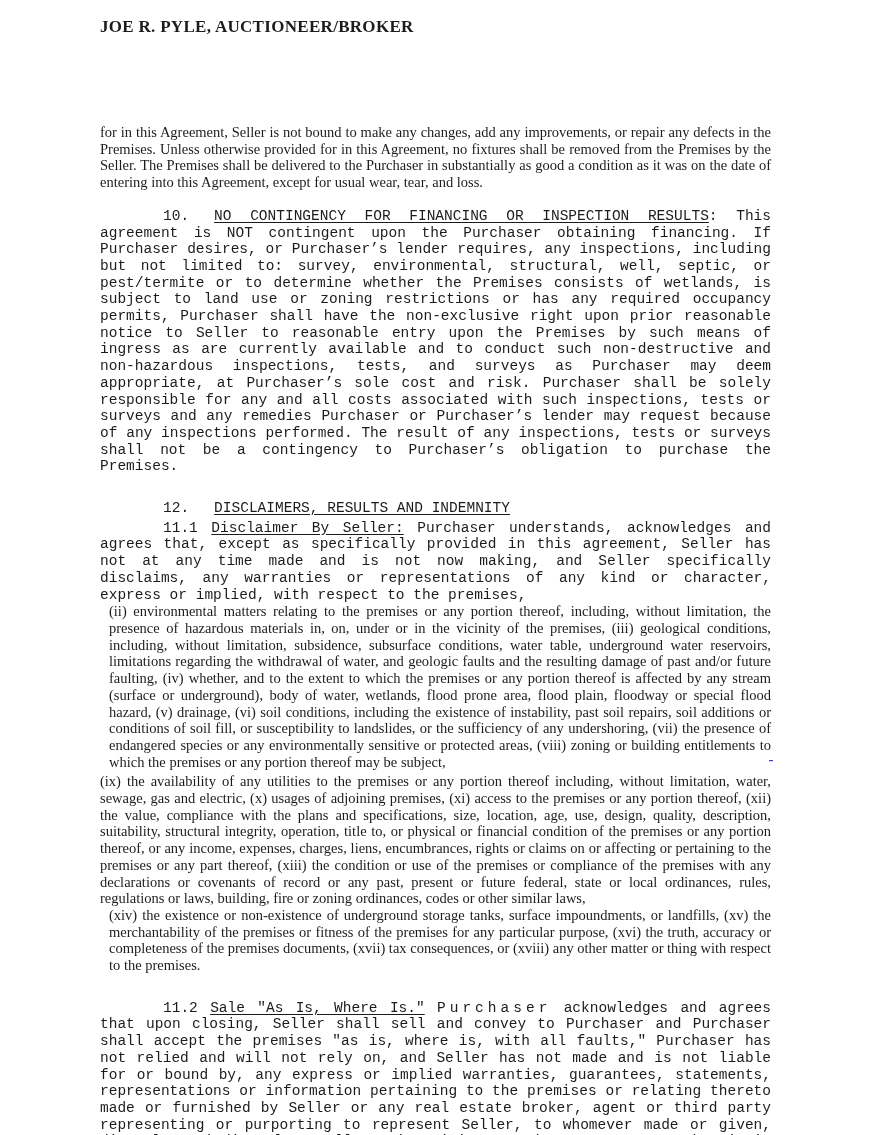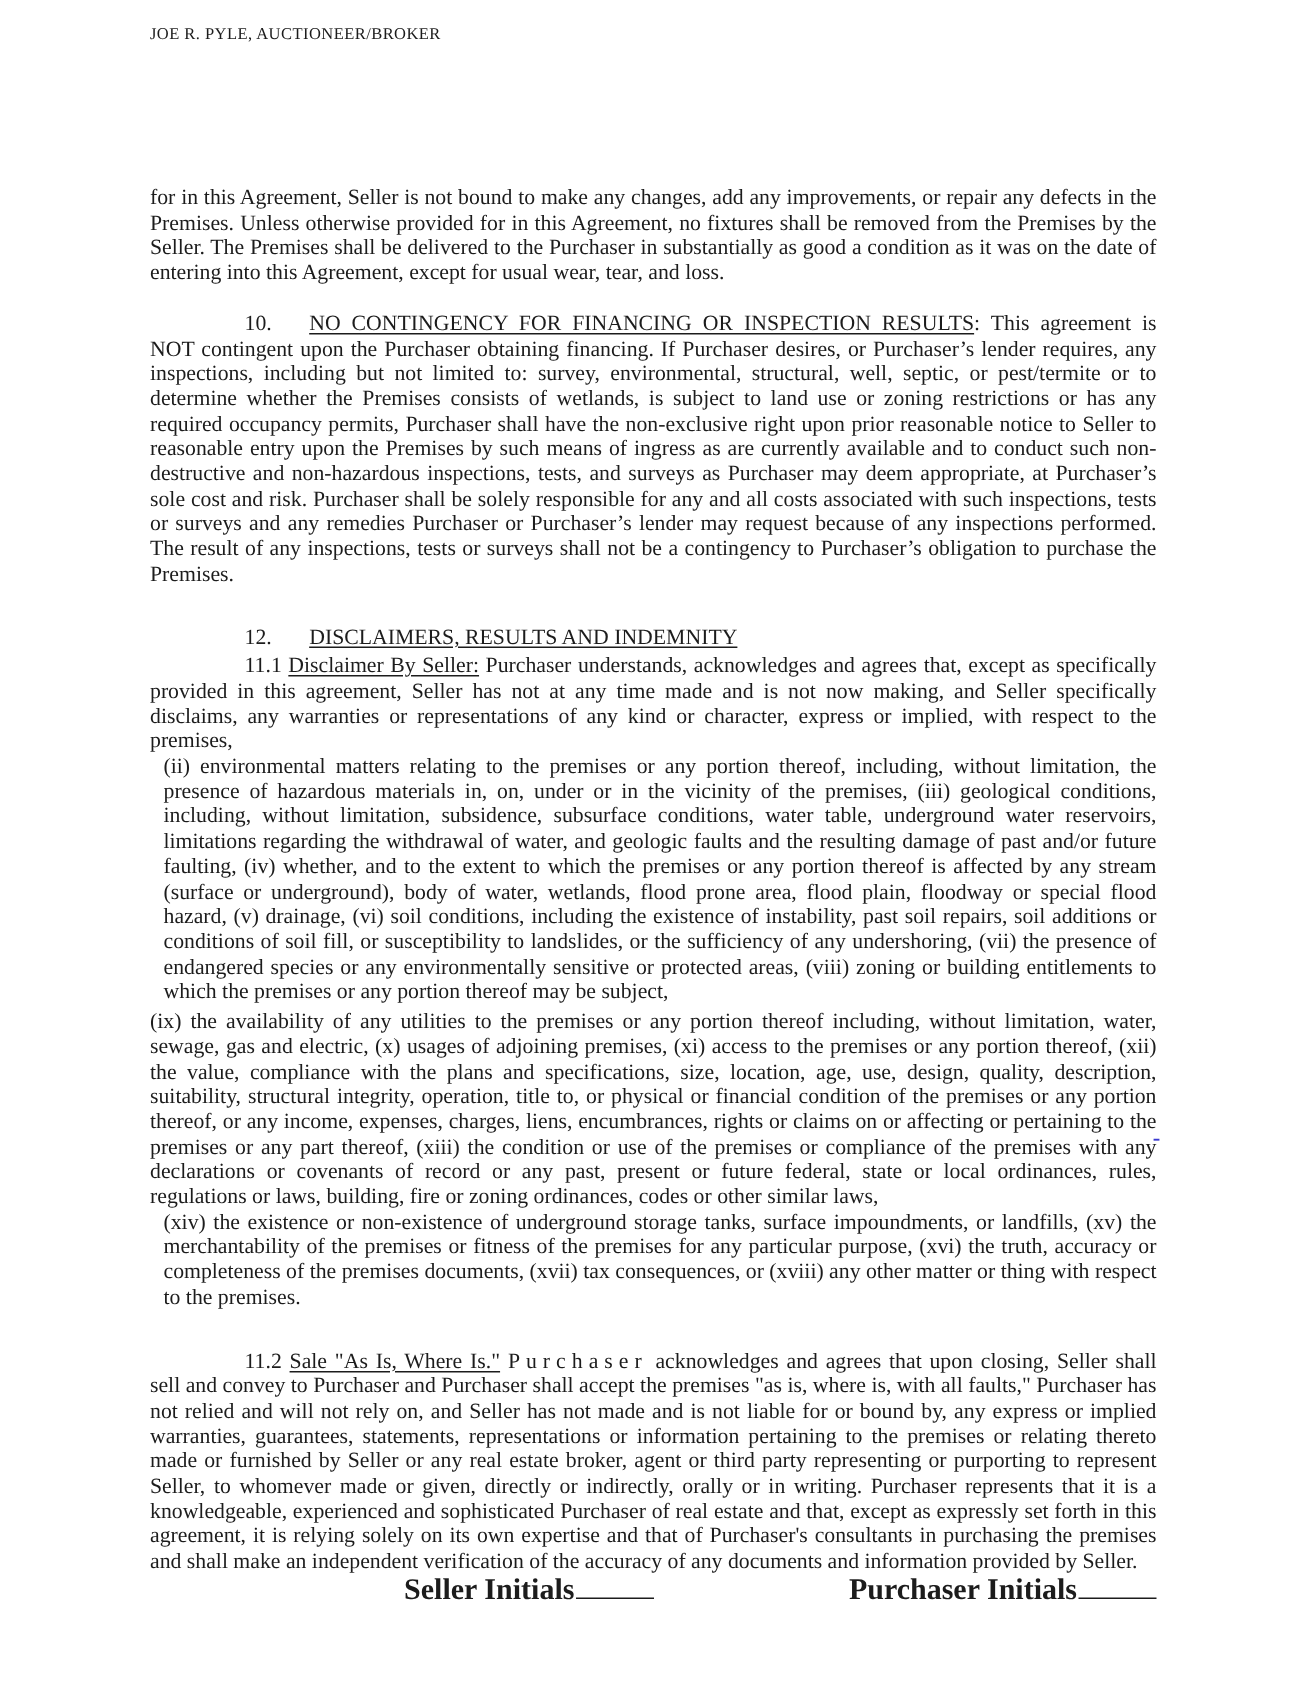--- a/index.html
+++ b/index.html
@@ -13,39 +13,39 @@
     height: 1135px;
     background: #ffffff;
     overflow: hidden;
     font-family: "Liberation Serif", "DejaVu Serif", serif;
     color: #1c1c1c;
   }
   .doc-header {
     position: absolute;
     left: 100px;
     top: 17px;
-    font-size: 11px;
-    font-weight: normal;
+    font-size: 17px;
+    font-weight: bold;
     letter-spacing: 0.3px;
     white-space: nowrap;
   }
   .doc-body {
     position: absolute;
     left: 100px;
     top: 124px;
     width: 671px;
     font-size: 14.5px;
     line-height: 16.7px;
   }
   .para {
     text-align: justify;
     margin: 0;
   }
   .para.short { text-align: left; }
-  .indent1 { text-indent: 63px; }
+  .indent1 { text-indent: 63px; font-family: Liberation Mono, monospace; }
   .gap-sm { margin-top: 17px; }
   .gap-md { margin-top: 25px; }
   .gap-lg { margin-top: 3px; }
   .gap-xl { margin-top: 26px; }
   .block-indent { margin-left: 9px; }
   .u { text-decoration: underline; text-underline-offset: 2px; }
   .sp { letter-spacing: 4px; }
   .wide { word-spacing: 3px; }
   .tab { display: inline-block; width: 25px; }
   .margin-mark {

